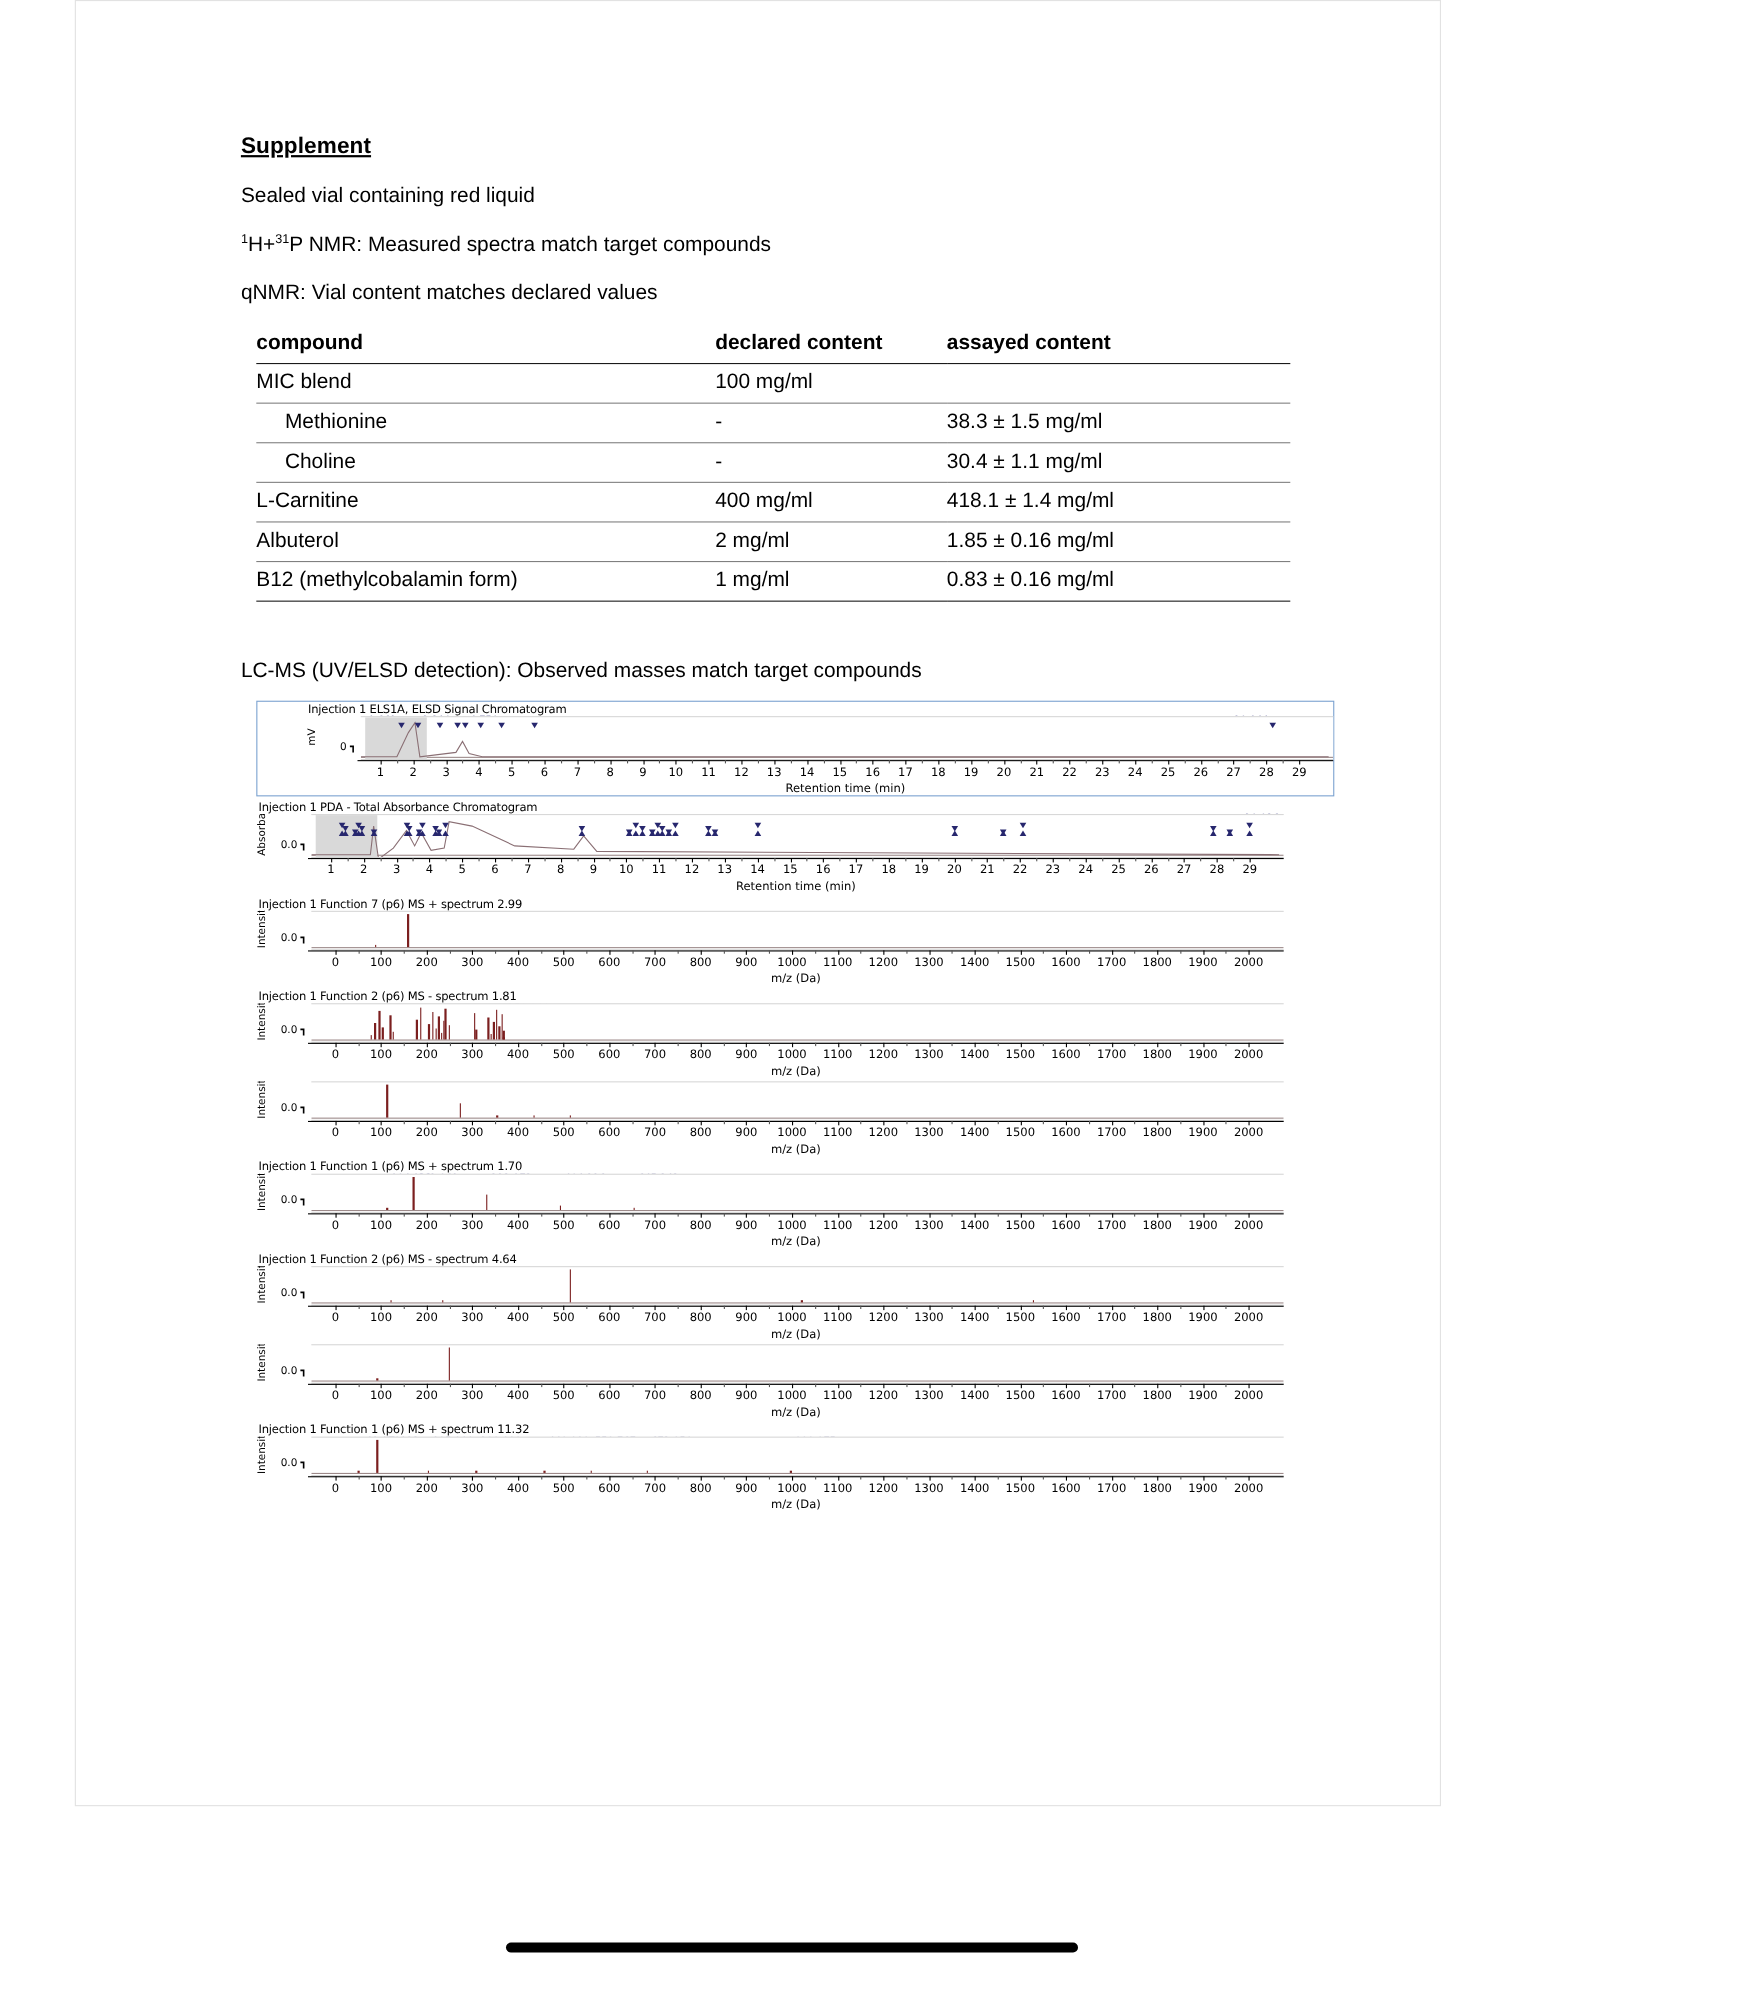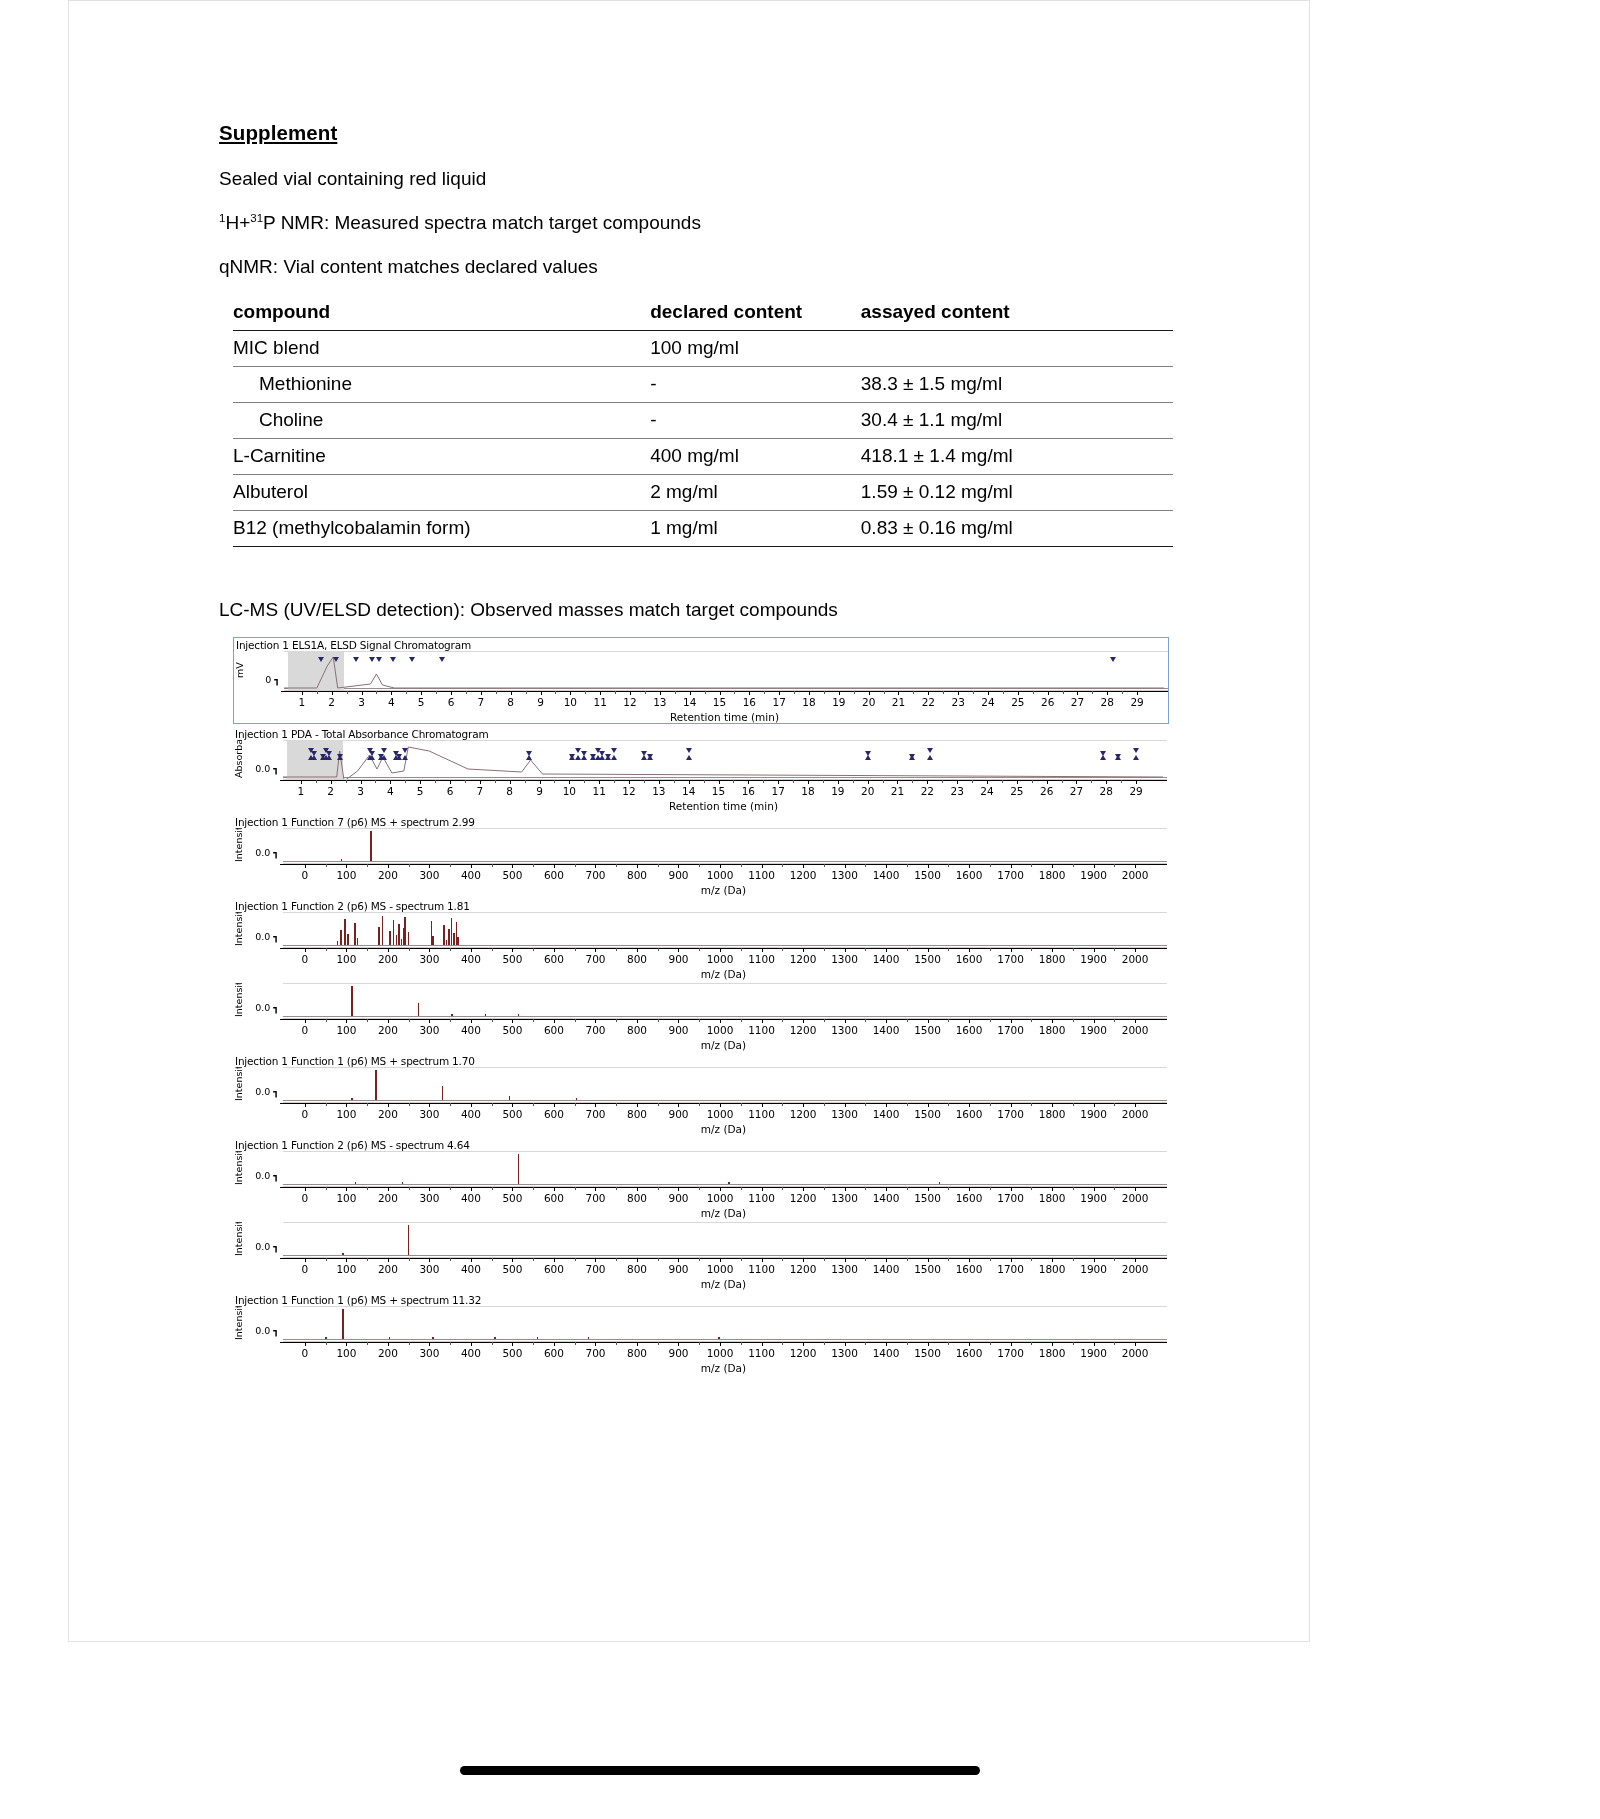--- a/index.html
+++ b/index.html
@@ -72,20 +72,21 @@
     position:relative;
   }
   .panel{
     position:relative;
     width:934px;
     margin-bottom:3px;
     background:#fff;
   }
   .panel.framed{
     border:1px solid #7ba2d0;
+    padding-left:44px;
   }
   .panel-title{
     font-size:10.5px;
     font-family:"DejaVu Sans",sans-serif;
     color:#000;
     padding:1px 0 0 2px;
     white-space:nowrap;
     letter-spacing:-.2px;
   }
   .plot-row{
@@ -227,21 +228,21 @@
             <td class="c-assayed">30.4 ± 1.1 mg/ml</td>
           </tr>
           <tr>
             <td class="c-compound">L-Carnitine</td>
             <td class="c-declared">400 mg/ml</td>
             <td class="c-assayed">418.1 ± 1.4 mg/ml</td>
           </tr>
           <tr>
             <td class="c-compound">Albuterol</td>
             <td class="c-declared">2 mg/ml</td>
-            <td class="c-assayed">1.59 ± 0.12 mg/ml</td>
+            <td class="c-assayed">1.85 ± 0.16 mg/ml</td>
           </tr>
           <tr class="last">
             <td class="c-compound">B12 (methylcobalamin form)</td>
             <td class="c-declared">1 mg/ml</td>
             <td class="c-assayed">0.83 ± 0.16 mg/ml</td>
           </tr>
         </tbody>
     </table>
 
     <div class="lcms-caption">LC-MS (UV/ELSD detection): Observed masses match target compounds</div>

